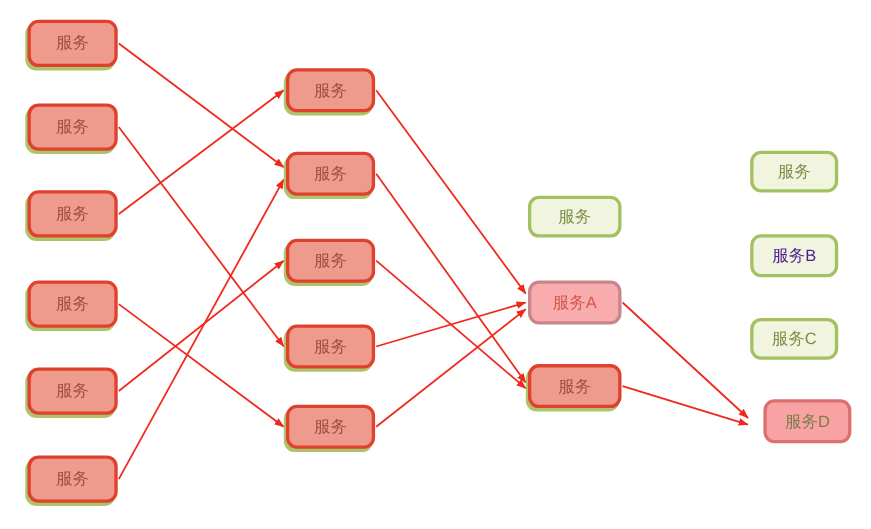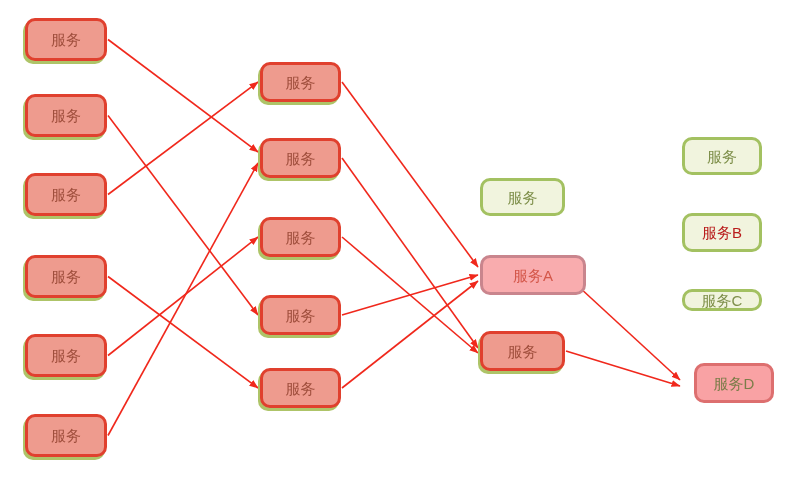--- a/index.html
+++ b/index.html
@@ -93,32 +93,32 @@
       </div>
       <div class="node" style="left: 260px; top: 295px; width: 81px; height: 40px; background: rgb(238, 155, 142); border-color: rgb(224, 64, 46); color: rgb(160, 79, 61); box-shadow: rgb(174, 196, 104) -2px 3px 0px 0px;">
         <span>服务</span>
       </div>
       <div class="node" style="left: 260px; top: 368px; width: 81px; height: 40px; background: rgb(238, 155, 142); border-color: rgb(224, 64, 46); color: rgb(160, 79, 61); box-shadow: rgb(174, 196, 104) -2px 3px 0px 0px;">
         <span>服务</span>
       </div>
       <div class="node" style="left: 480px; top: 178px; width: 85px; height: 38px; background: rgb(241, 244, 222); border-color: rgb(163, 193, 97); color: rgb(126, 143, 74);">
         <span>服务</span>
       </div>
-      <div class="node" style="left: 480px; top: 255px; width: 106px; height: 40px; background: rgb(249, 172, 174); border-color: rgb(201, 133, 141); color: rgb(212, 87, 74);">
+      <div class="node" style="left: 480px; top: 255px; width: 85px; height: 40px; background: rgb(249, 172, 174); border-color: rgb(201, 133, 141); color: rgb(212, 87, 74);">
         <span>服务A</span>
       </div>
       <div class="node" style="left: 480px; top: 331px; width: 85px; height: 40px; background: rgb(238, 155, 142); border-color: rgb(224, 64, 46); color: rgb(160, 79, 61); box-shadow: rgb(174, 196, 104) -2px 3px 0px 0px;">
         <span>服务</span>
       </div>
       <div class="node" style="left: 682px; top: 137px; width: 80px; height: 38px; background: rgb(241, 244, 222); border-color: rgb(163, 193, 97); color: rgb(126, 143, 74);">
         <span>服务</span>
       </div>
-      <div class="node" style="left: 682px; top: 213px; width: 80px; height: 39px; background: rgb(241, 244, 222); border-color: rgb(163, 193, 97); color: #b91c1c;">
+      <div class="node" style="left: 682px; top: 213px; width: 80px; height: 39px; background: rgb(241, 244, 222); border-color: rgb(163, 193, 97); color: #4c1d95;">
         <span>服务B</span>
       </div>
-      <div class="node" style="left: 682px; top: 289px; width: 80px; height: 22px; background: rgb(241, 244, 222); border-color: rgb(163, 193, 97); color: rgb(126, 143, 74);">
+      <div class="node" style="left: 682px; top: 289px; width: 80px; height: 38px; background: rgb(241, 244, 222); border-color: rgb(163, 193, 97); color: rgb(126, 143, 74);">
         <span>服务C</span>
       </div>
       <div class="node" style="left: 694px; top: 363px; width: 80px; height: 40px; background: rgb(249, 162, 164); border-color: rgb(221, 111, 111); color: rgb(124, 125, 73);">
         <span>服务D</span>
       </div>
     </div>
 </div>
 
 </body></html>

